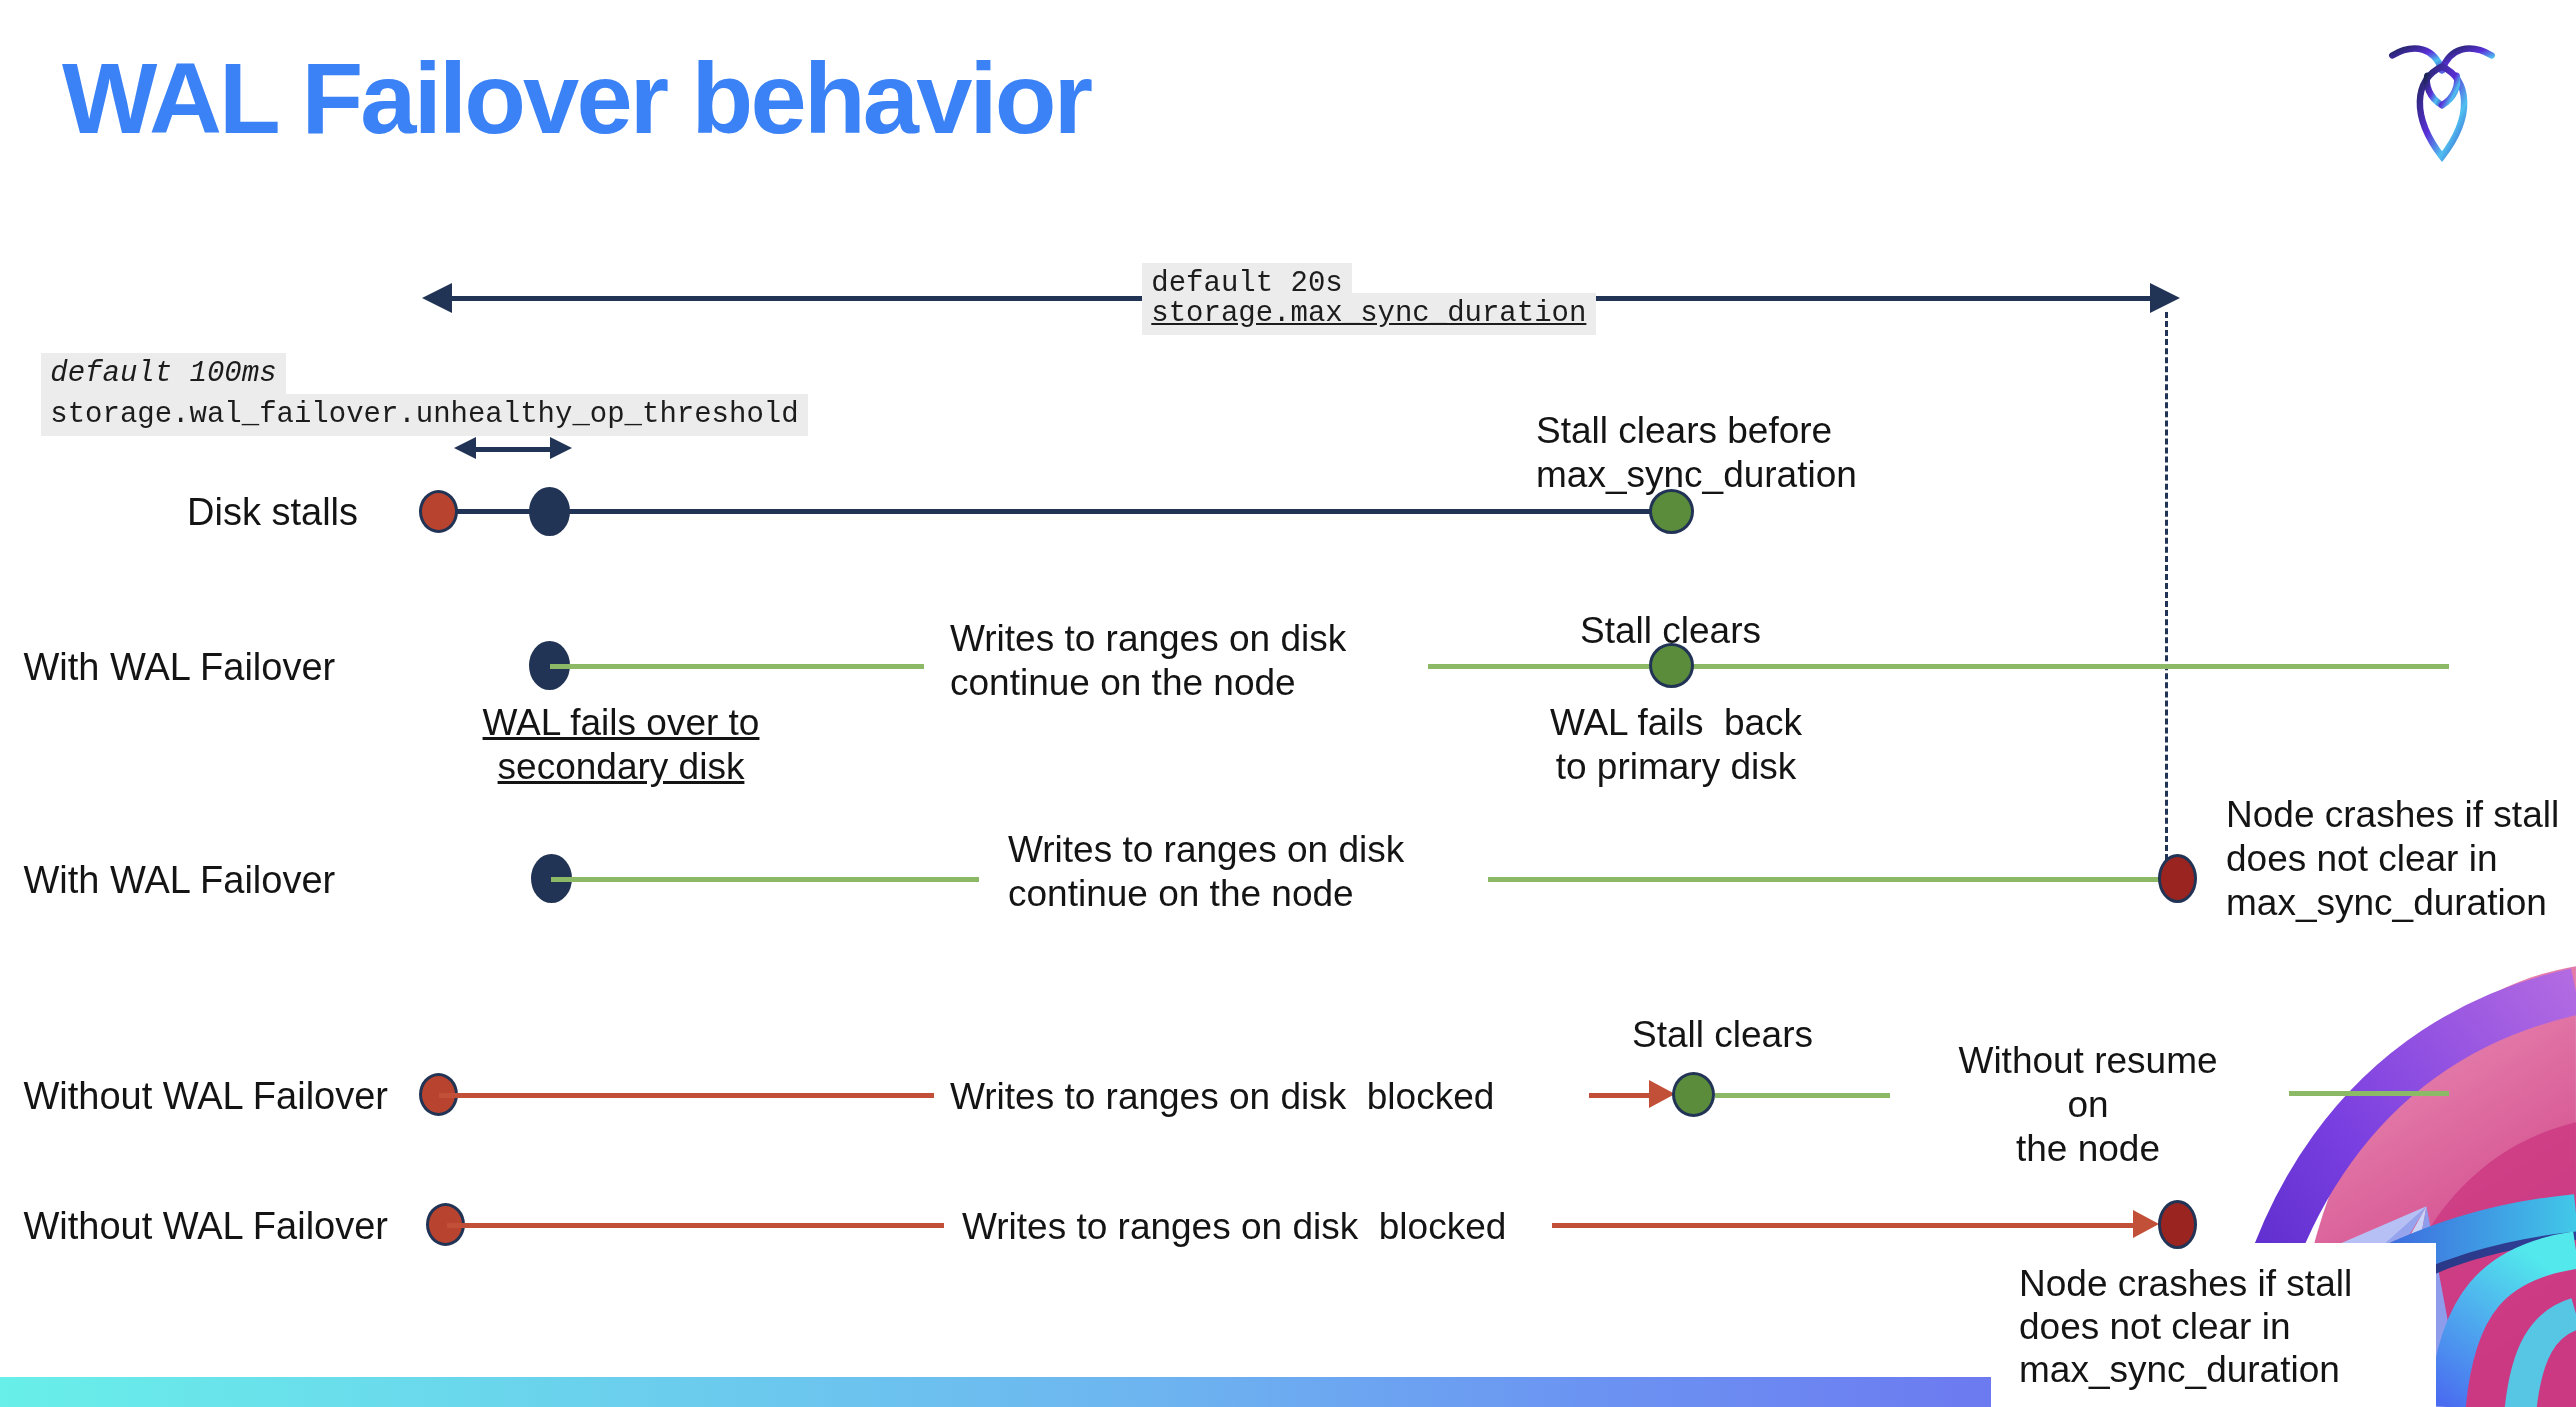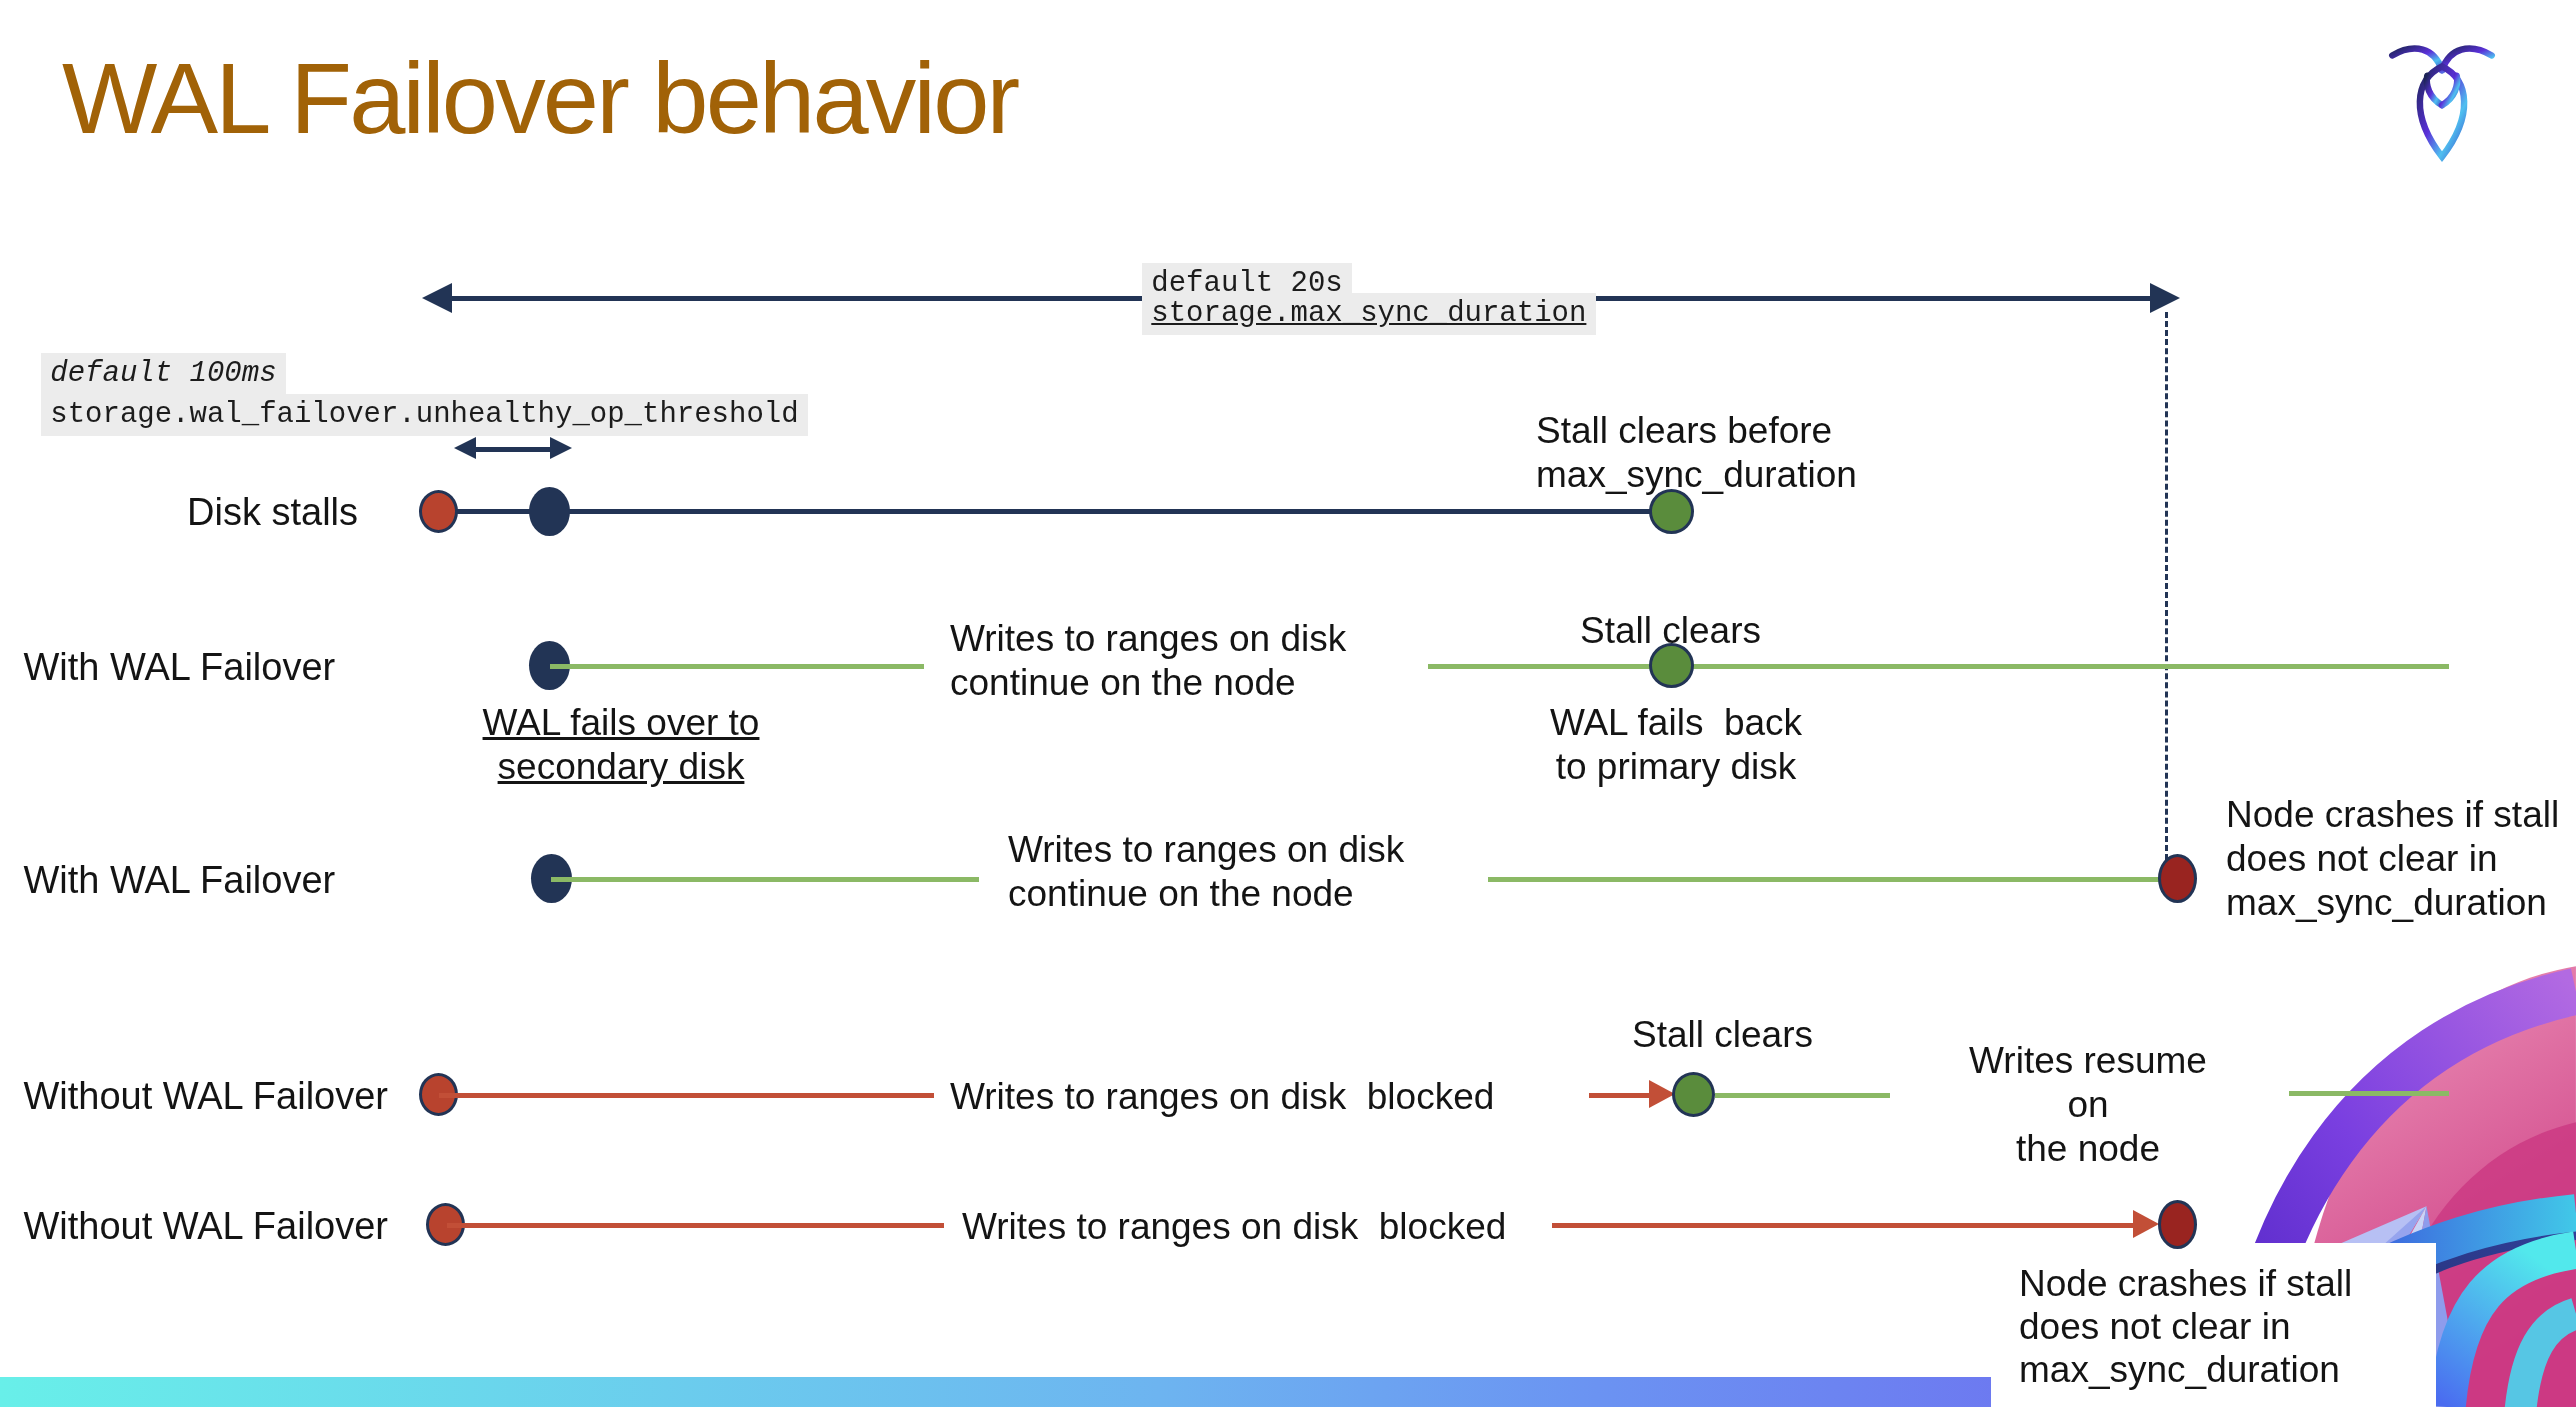--- a/index.html
+++ b/index.html
@@ -3,22 +3,22 @@
 <meta charset="utf-8">
 <style>
   html,body{margin:0;padding:0;background:#ffffff;}
   .canvas{
     position:relative;width:2576px;height:1408px;overflow:hidden;background:#ffffff;
     font-family:"Liberation Sans",sans-serif;color:#141414;
   }
   .abs{position:absolute;}
   
   .title{
-    left:62px;top:41px;font-size:101px;font-weight:400;letter-spacing:-2.8px;
-    color:#a16207;white-space:nowrap;z-index:6;
+    left:62px;top:41px;font-size:101px;font-weight:700;letter-spacing:-2.8px;
+    color:#3b82f6;white-space:nowrap;z-index:6;
   }
   
   .code{
     font-family:"Liberation Mono","DejaVu Sans Mono",monospace;
     font-size:29px;line-height:36px;background:#ececec;color:#1c1c1c;
     padding:2.8px 9.3px;white-space:pre;z-index:6;
   }
   
   .t{font-size:37px;line-height:44px;white-space:pre-wrap;z-index:5;}
   .center{text-align:center;}
@@ -165,21 +165,21 @@
 
   <div class="abs t" style="left:23.4px;top:1074px;font-size:38px;">Without WAL Failover</div>
   <div class="abs dot dot-red" style="left:419px;top:1073px;width:39px;height:43px;"></div>
   <div class="abs hline red-bg" style="left:439px;top:1093px;width:495px;"></div>
   <div class="abs t" style="left:950px;top:1075px;">Writes to ranges on disk  blocked</div>
   <div class="abs hline red-bg" style="left:1589px;top:1093px;width:67px;"></div>
   <div class="abs ah ah-right-red" style="left:1649px;top:1080px;"></div>
   <div class="abs dot dot-green" style="left:1672px;top:1072px;width:43px;height:45px;"></div>
   <div class="abs hline green-bg" style="left:1715px;top:1093px;width:175px;"></div>
   <div class="abs t center" style="left:1629px;top:1013px;width:187px;">Stall clears</div>
-  <div class="abs t center" style="left:1948px;top:1039px;width:280px;">Writes resume on
+  <div class="abs t center" style="left:1948px;top:1039px;width:280px;">Without resume on
 the node</div>
   <div class="abs hline green-bg" style="left:2289px;top:1091px;width:160px;"></div>
 
   <div class="abs t" style="left:23.4px;top:1204px;font-size:38px;">Without WAL Failover</div>
   <div class="abs dot dot-red" style="left:426px;top:1203px;width:39px;height:43px;"></div>
   <div class="abs hline red-bg" style="left:447px;top:1223px;width:497px;"></div>
   <div class="abs t" style="left:962px;top:1205px;">Writes to ranges on disk  blocked</div>
   <div class="abs hline red-bg" style="left:1552px;top:1223px;width:583px;"></div>
   <div class="abs ah ah-right-red" style="left:2133px;top:1210px;"></div>
   <div class="abs dot dot-crash" style="left:2158px;top:1200px;width:39px;height:49px;"></div>

